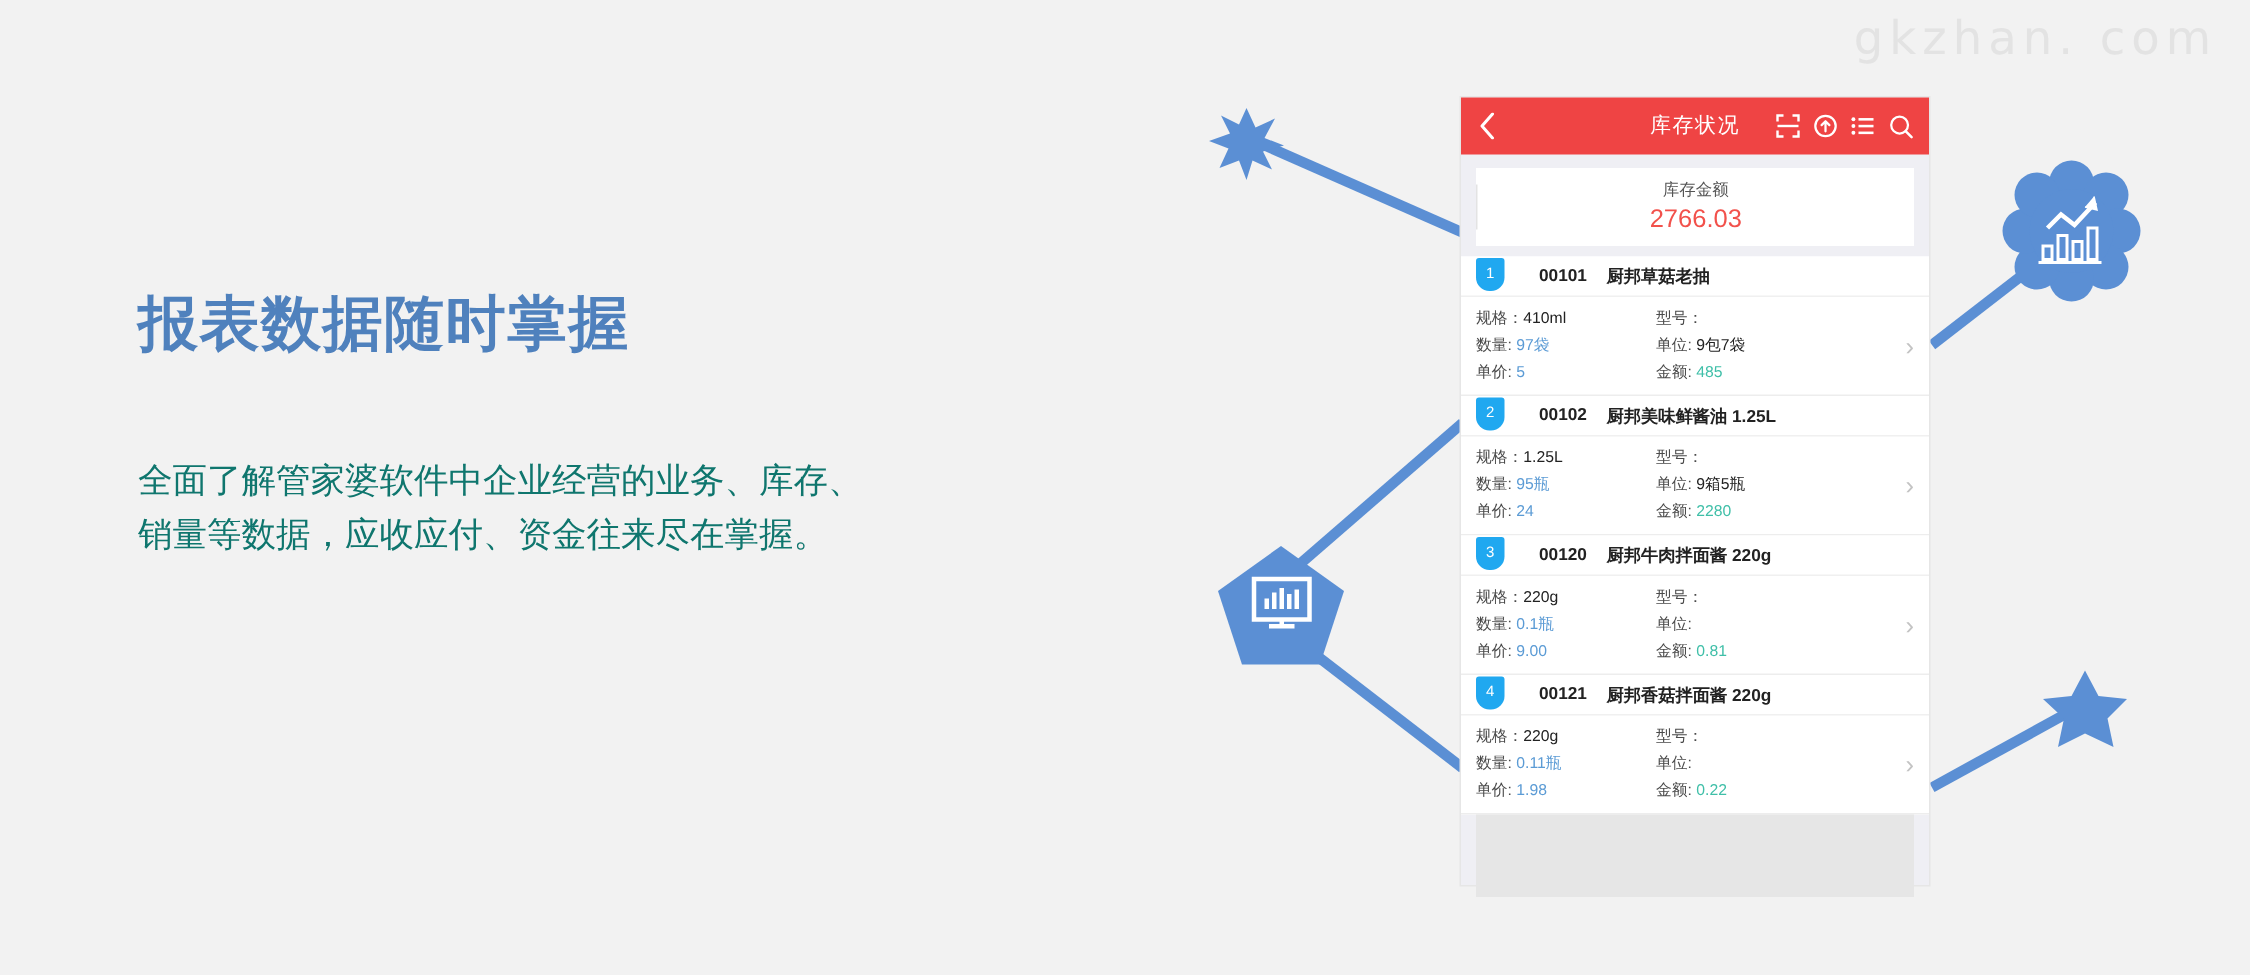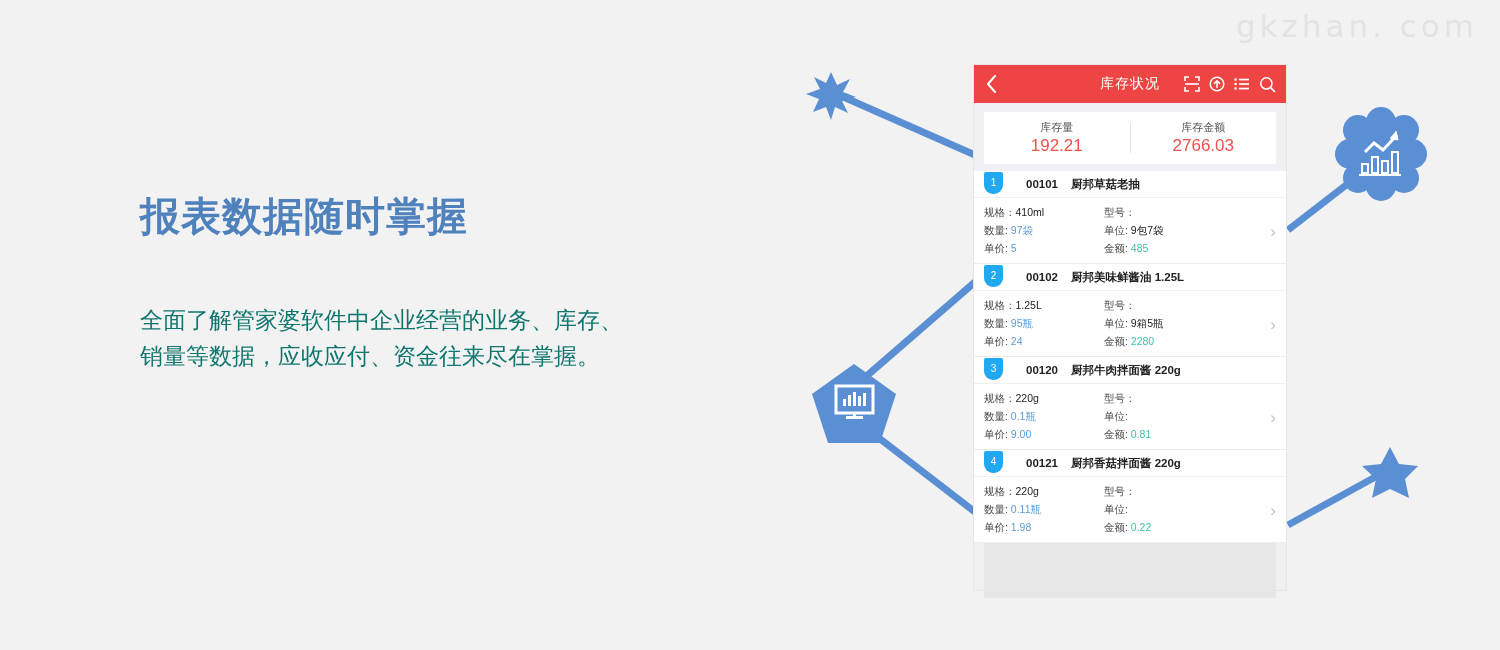--- a/index.html
+++ b/index.html
@@ -15,21 +15,21 @@
   
   .watermark{
     position:absolute;right:22px;top:8px;
     font-size:31px;letter-spacing:4px;
     color:#e3e3e3;
     font-family:"DejaVu Sans",sans-serif;
     user-select:none;
   }
 
   
-  .copy{position:absolute;left:92px;top:192px;width:560px;margin-left:48px;}
+  .copy{position:absolute;left:92px;top:192px;width:560px;}
   .copy h1{
     margin:0;
     font-size:40px;
     font-weight:bold;
     color:#4f81bd;
     letter-spacing:1px;
     line-height:1.2;
   }
   .copy .body{
     margin-top:62px;
@@ -216,24 +216,20 @@
         <span class="ic">
           <svg width="17" height="17" viewBox="0 0 17 17">
             <circle cx="7.4" cy="7.4" r="5.6" fill="none" stroke="#fff" stroke-width="1.5"></circle>
             <line x1="11.4" y1="11.4" x2="15.4" y2="15.4" stroke="#fff" stroke-width="1.7" stroke-linecap="round"></line>
           </svg>
         </span>
       </div>
     </div>
 
     <div class="summary">
-      <div class="sum-cell">
-        <div class="lbl">库存量</div>
-        <div class="val">192.21</div>
-      </div>
       <div class="sum-div"></div>
       <div class="sum-cell">
         <div class="lbl">库存金额</div>
         <div class="val">2766.03</div>
       </div>
     </div>
 
     <div class="list">
 
       <div class="row">

